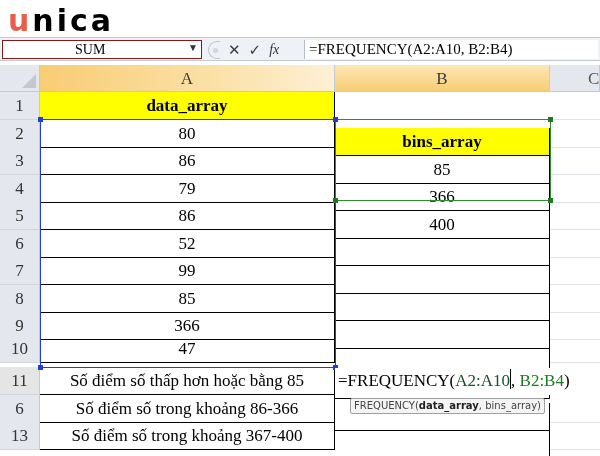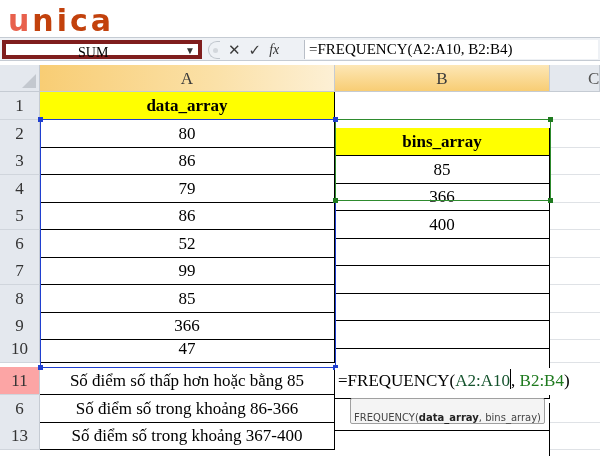--- a/index.html
+++ b/index.html
@@ -2,26 +2,26 @@
 <html><head>
 <meta charset="utf-8">
 <style>
   * { box-sizing: border-box; margin: 0; padding: 0; }
   html, body { width: 600px; height: 456px; overflow: hidden; background: #ffffff; }
   body { position: relative; font-family: "Liberation Serif", serif; }
 
   .logo { position: absolute; left: 8px; top: 4px; height: 32px; display: flex; align-items: flex-end;
           font-family: "DejaVu Sans", sans-serif; font-size: 30px; font-weight: bold; letter-spacing: 3px; line-height: 30px; }
   .logo .u { color: #e8604c; }
-  .logo .rest { color: #c2410c; }
+  .logo .rest { color: #000000; }
 
   .formula-bar { position: absolute; left: 0; top: 37px; width: 600px; height: 24px;
                  background: #eef1f5; border-top: 1px solid #c5cbd3; border-bottom: 1px solid #c5cbd3; }
   .name-box { position: absolute; left: 2px; top: 2px; width: 200px; height: 19px; background: #fff;
-              border: 4px solid #7f1d1d; font-family: "Liberation Serif", serif; font-size: 14px; }
+              border: 1px solid #7f1d1d; font-family: "Liberation Serif", serif; font-size: 14px; }
   .name-box .val { position: absolute; left: 72px; top: 1px; }
   .name-box .dd { position: absolute; right: 3px; top: 1px; font-size: 10px; color: #333; }
   .fx-controls { position: absolute; left: 206px; top: 2px; width: 96px; height: 19px; display: flex; align-items: center; gap: 8px; padding-left: 2px; }
   .fx-controls .paren { width: 12px; height: 18px; border: 1px solid #bfc5cc; border-right: none; border-radius: 10px 0 0 10px; position: relative; }
   .fx-controls .paren::after { content: ""; position: absolute; left: 4px; top: 6px; width: 5px; height: 5px; border-radius: 50%; background: #d3d7dc; }
   .fx-controls .icon { font-size: 15px; color: #3a3a3a; font-family: "DejaVu Sans", sans-serif; }
   .fx-controls .fx { font-family: "Liberation Serif", serif; font-style: italic; font-weight: normal; font-size: 14px; color: #333; }
   .formula-input { position: absolute; left: 304px; top: 2px; width: 294px; height: 19px; background: #fff;
                    border-left: 1px solid #b8bec7; font-size: 15px; padding-left: 4px; line-height: 18px; color: #000; }
 
@@ -32,39 +32,39 @@
                    border-left: 14px solid transparent; border-bottom: 14px solid #c3c8cf; }
   .col-h { height: 27px; text-align: center; font-size: 17px; line-height: 27px; color: #555; border-right: 1px solid #c5cbd3; border-bottom: 1px solid #c5cbd3; }
   .col-h.sel { background: linear-gradient(#fde7b6, #f8cd74); color: #3a3a3a; }
   .col-h.a { width: 295px; background: linear-gradient(90deg, #f8cd74, #fbe1a8 60%, #fdf0d5); }
   .col-h.b { width: 215px; }
   .col-h.c { width: 50px; background: #e4e8ee; text-align: left; padding-left: 38px; }
 
   .row { position: absolute; left: 0; height: 28px; width: 600px; display: flex; }
   .row-h { width: 40px; height: 28px; background: #e4e8ee; color: #333; font-size: 17px; text-align: center;
            line-height: 28px; border-right: 1px solid #c5cbd3; border-bottom: 1px solid #d0d5dc; }
-  .row-h.sel { background: #fca5a5; }
+  .row-h.sel { background: #e5e5e5; }
   .cell { height: 28px; font-size: 17px; line-height: 27px; text-align: center; color: #000; white-space: nowrap; overflow: visible;
           border-bottom: 1px solid #000; border-right: 1px solid #000; }
   .cell.a { width: 295px; }
   .cell.b { width: 215px; margin-top: 36px; }
   .cell.c { width: 50px; border-right: none; border-bottom: 1px solid #dfe2e6; }
   .cell.hdr { background: #ffff00; font-weight: bold; }
 
   .sel-a { position: absolute; left: 40px; top: 119px; width: 296px; height: 249px; border: 1px solid #1f3fd0; pointer-events: none; }
   .sel-b { position: absolute; left: 335px; top: 119px; width: 216px; height: 82px; border: 1px solid #2e8b2e; pointer-events: none; }
   .h { position: absolute; width: 5px; height: 5px; }
   .h.blue { background: #1f3fd0; }
   .h.green { background: #1e7a1e; }
 
   .edit-cell { position: absolute; left: 335px; top: 368px; width: 265px; height: 27px; background: #fff; font-size: 17px; line-height: 26px; padding-left: 3px; white-space: nowrap; }
   .edit-cell .ref-a { color: #14532d; }
   .edit-cell .ref-b { color: #1e7a1e; }
   .caret { display: inline-block; width: 1px; height: 20px; background: #000; vertical-align: -3px; }
-  .tooltip { position: absolute; left: 350px; top: 398px; height: 16px; padding: 12px 3px; background: #f4f4f4; border: 1px solid #a0a0a0;
+  .tooltip { position: absolute; left: 350px; top: 398px; height: 16px; padding: 0 3px; background: #f4f4f4; border: 1px solid #a0a0a0;
              border-radius: 2px; font-family: "DejaVu Sans", sans-serif; font-size: 10px; line-height: 14px; color: #444; white-space: nowrap; }
   .tooltip b { color: #222; }
 </style>
 </head>
 <body>
 
 <div class="logo">
   <span class="u">u</span>
     <span class="rest">nica</span>
 </div>

